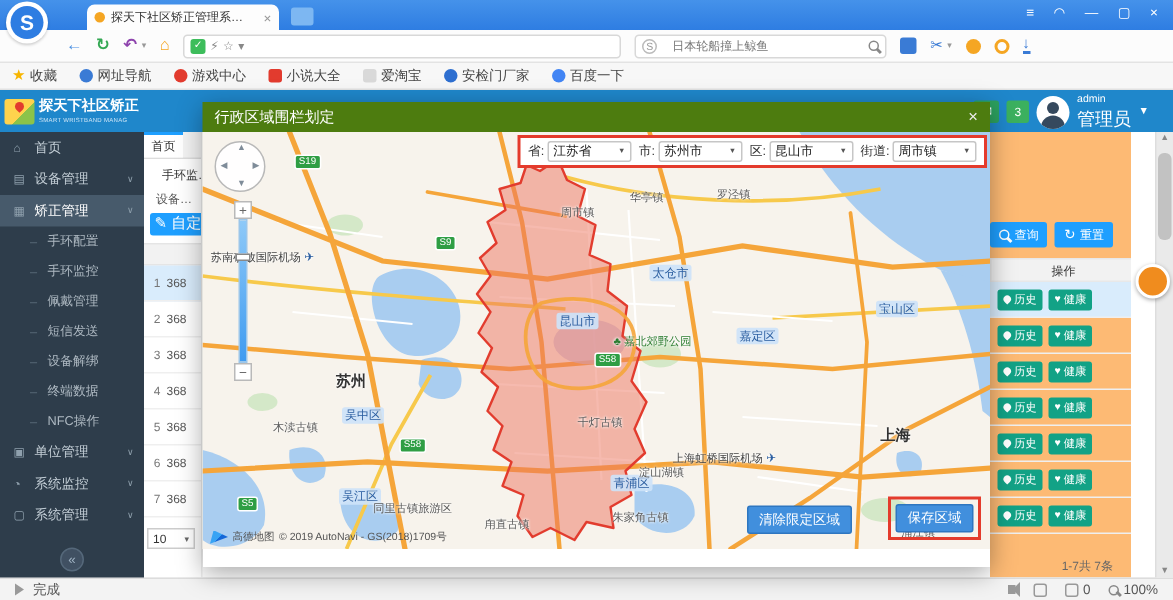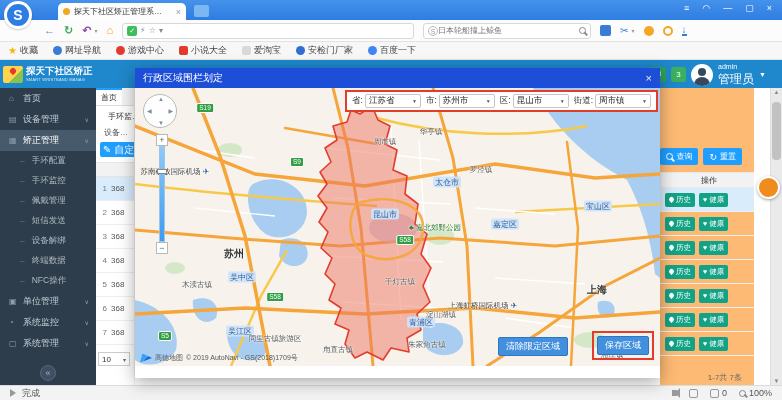--- a/index.html
+++ b/index.html
@@ -24,21 +24,21 @@
   .ico-refresh{color:#34a853;font-weight:bold}
   .ico-recall{color:#8e44ad;font-weight:bold}
   .ico-home{color:#f5a623}
   .tiny-caret{font-size:6px;color:#999;margin-left:-6px}
   .addrbar{width:292px;height:16px;border:1px solid #d8d8d8;border-radius:3px;background:#fff;display:flex;align-items:center;padding:0 4px;gap:3px;font-size:9px}
   .shield-ico{width:10px;height:10px;background:#3dbd5b;border-radius:2px;color:#fff;font-size:7px;text-align:center;line-height:10px;flex:none}
   .url{white-space:nowrap;overflow:hidden;flex:1;color:#555}
   .url b{color:#111}
   .url .pre{color:#999}
   .addr-ico{font-size:8px;color:#888}
-  .searchbox{width:168px;height:16px;border:1px solid #d8d8d8;border-radius:3px;display:flex;align-items:center;padding:0 4px;gap:0;background:#fff}
+  .searchbox{width:168px;height:16px;border:1px solid #d8d8d8;border-radius:3px;display:flex;align-items:center;padding:0 4px;gap:10px;background:#fff}
   .searchbox input{border:0;outline:0;flex:1;font-size:8px;min-width:0;color:#444;background:transparent;font-family:inherit}
   .s-ico{width:10px;height:10px;border:1px solid #bbb;border-radius:50%;font-size:7px;color:#999;text-align:center;line-height:9px;flex:none}
   .lens{width:7px;height:7px;border:1.5px solid #888;border-radius:50%;position:relative;flex:none}
   .lens::after{content:"";position:absolute;width:4px;height:1.5px;background:#888;transform:rotate(45deg);right:-3px;bottom:-1px}
   .tool-ico{font-size:10px}
   .ico-door{width:11px;height:11px;background:#3a7bd5;border-radius:2px}
   .ico-scissors{color:#3a7bd5}
   .ico-key{width:10px;height:10px;border-radius:50%;background:#f5a623}
   .ico-smile{width:10px;height:10px;border-radius:50%;border:2px solid #f5a623}
   .ico-down{color:#3a7bd5;font-weight:bold;border-bottom:2px solid #3a7bd5;line-height:8px}
@@ -104,21 +104,21 @@
   .heart{font-size:7px;line-height:1}
   .cr-pager{position:absolute;top:284px;right:12px;font-size:8px;color:#666;white-space:nowrap}
 
   .vscroll{position:absolute;left:770px;top:28px;width:12px;height:297px;background:#eaeaea;border-left:1px solid #ddd;z-index:1}
   .vthumb{position:absolute;left:1px;top:14px;width:9px;height:58px;background:#c2c2c2;border-radius:4px}
   .varrow{position:absolute;left:0;width:11px;font-size:6px;color:#888;text-align:center}
   .bubble{position:absolute;left:757px;top:116px;width:23px;height:23px;border-radius:50%;background:#f08c1e;border:2px solid #fff;box-shadow:0 1px 3px rgba(0,0,0,.35);z-index:6}
 
   
   .modal{position:absolute;left:135px;top:8px;width:525px;height:310px;z-index:5;box-shadow:0 4px 16px rgba(0,0,0,.35)}
-  .m-head{height:20px;background:#1d4ed8;color:#fff;font-size:10px;display:flex;align-items:center;padding:0 8px}
+  .m-head{height:20px;background:#4d7c0f;color:#fff;font-size:10px;display:flex;align-items:center;padding:0 8px}
   .m-close{margin-left:auto;font-size:11px;color:#eee}
   .m-map{position:relative;height:278px;overflow:hidden;background:#f7f3ec}
   .mapsvg{position:absolute;left:0;top:0;width:100%;height:100%}
   .m-foot{height:12px;background:#2e7fd0;display:flex;align-items:center;padding-left:32px;color:rgba(255,255,255,.85);font-size:8px;letter-spacing:2px;white-space:nowrap}
 
   .selpanel{position:absolute;right:2px;top:2px;height:22px;border:2px solid #e43b2c;background:#fff;display:flex;align-items:center;gap:5px;padding:0 5px;z-index:4}
   .selgrp{display:flex;align-items:center;gap:2px;font-size:8.5px;color:#333;white-space:nowrap}
   .selbox{width:56px;height:14px;border:1px solid #c6c6c6;border-radius:2px;font-size:8.5px;color:#222;display:flex;align-items:center;justify-content:space-between;padding:0 3px;background:#fff}
   .selbox .car{font-size:5px;color:#555}
 
@@ -529,21 +529,21 @@
             <span class="ml district" style="left: 250px; top: 126px;"><span>昆山市</span></span>
             <span class="ml town" style="left: 62px; top: 197px;"><span>木渎古镇</span></span>
             <span class="ml town" style="left: 203px; top: 262px;"><span>甪直古镇</span></span>
             <span class="ml town" style="left: 140px; top: 251px;"><span>同里古镇旅游区</span></span>
             <span class="ml town" style="left: 265px; top: 194px;"><span>千灯古镇</span></span>
             <span class="ml town" style="left: 306px; top: 227px;"><span>淀山湖镇</span></span>
             <span class="ml town" style="left: 292px; top: 257px;"><span>朱家角古镇</span></span>
             <span class="ml town" style="left: 477px; top: 267px;"><span>浦江镇</span></span>
             <span class="ml town" style="left: 250px; top: 54px;"><span>周市镇</span></span>
             <span class="ml town" style="left: 296px; top: 44px;"><span>华亭镇</span></span>
-            <span class="ml town" style="left: 346px; top: 42px; margin-top: 40px;"><span>罗泾镇</span></span>
+            <span class="ml town" style="left: 354px; top: 42px;"><span>罗泾镇</span></span>
             <span class="ml poi" style="left: 300px; top: 140px;"><span class="tree">♣ </span><span>嘉北郊野公园</span></span>
             <span class="shieldlbl" style="left: 70px; top: 20px;">S19</span>
             <span class="shieldlbl" style="left: 162px; top: 74px;">S9</span>
             <span class="shieldlbl" style="left: 270px; top: 152px;">S58</span>
             <span class="shieldlbl" style="left: 140px; top: 209px;">S58</span>
             <span class="shieldlbl" style="left: 30px; top: 248px;">S5</span>
           </div>
 
         <div class="selpanel" id="selpanel">
             <span class="selgrp">

